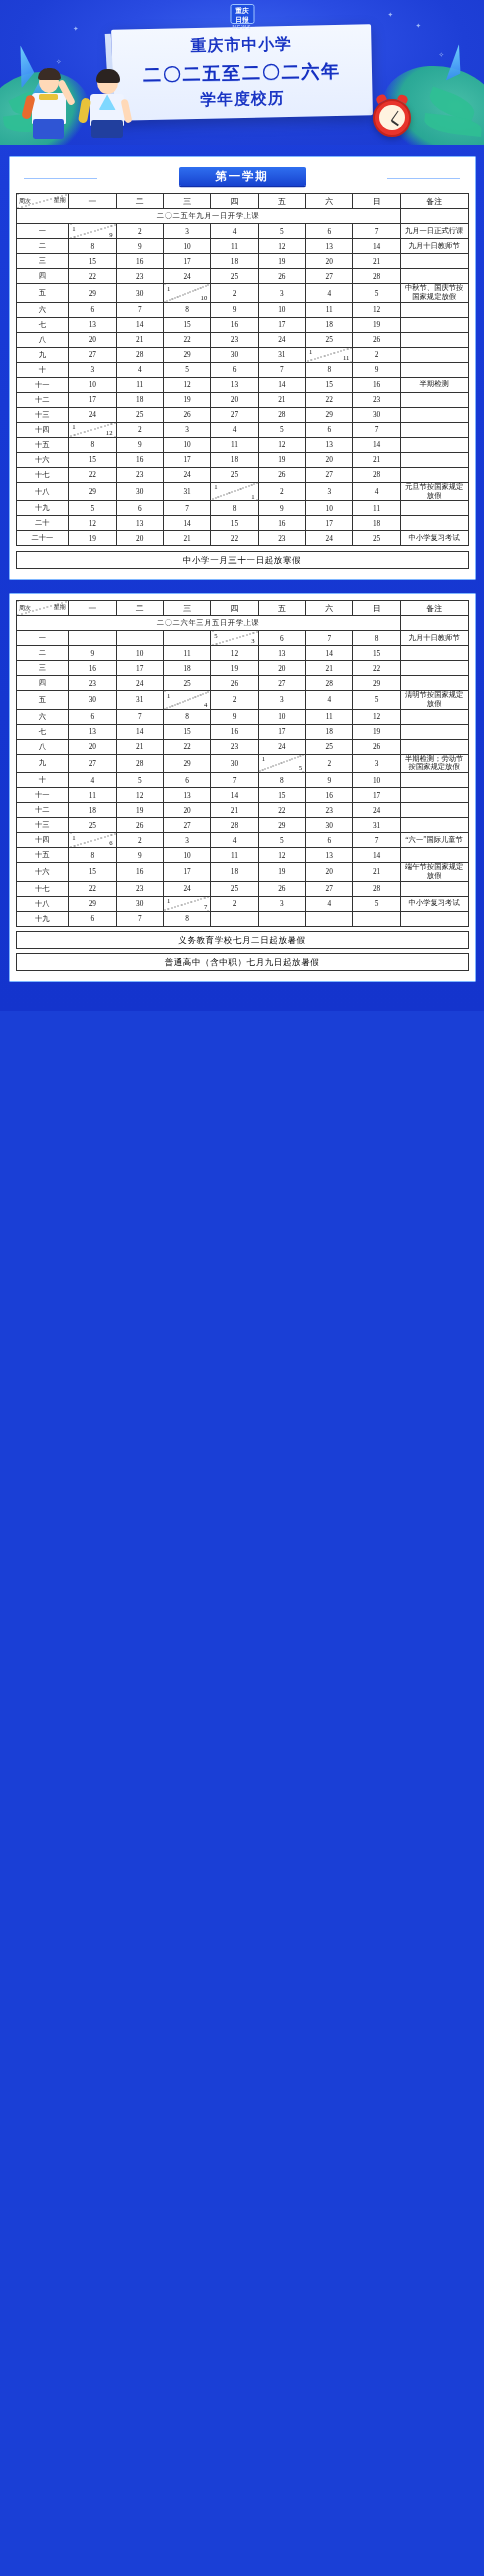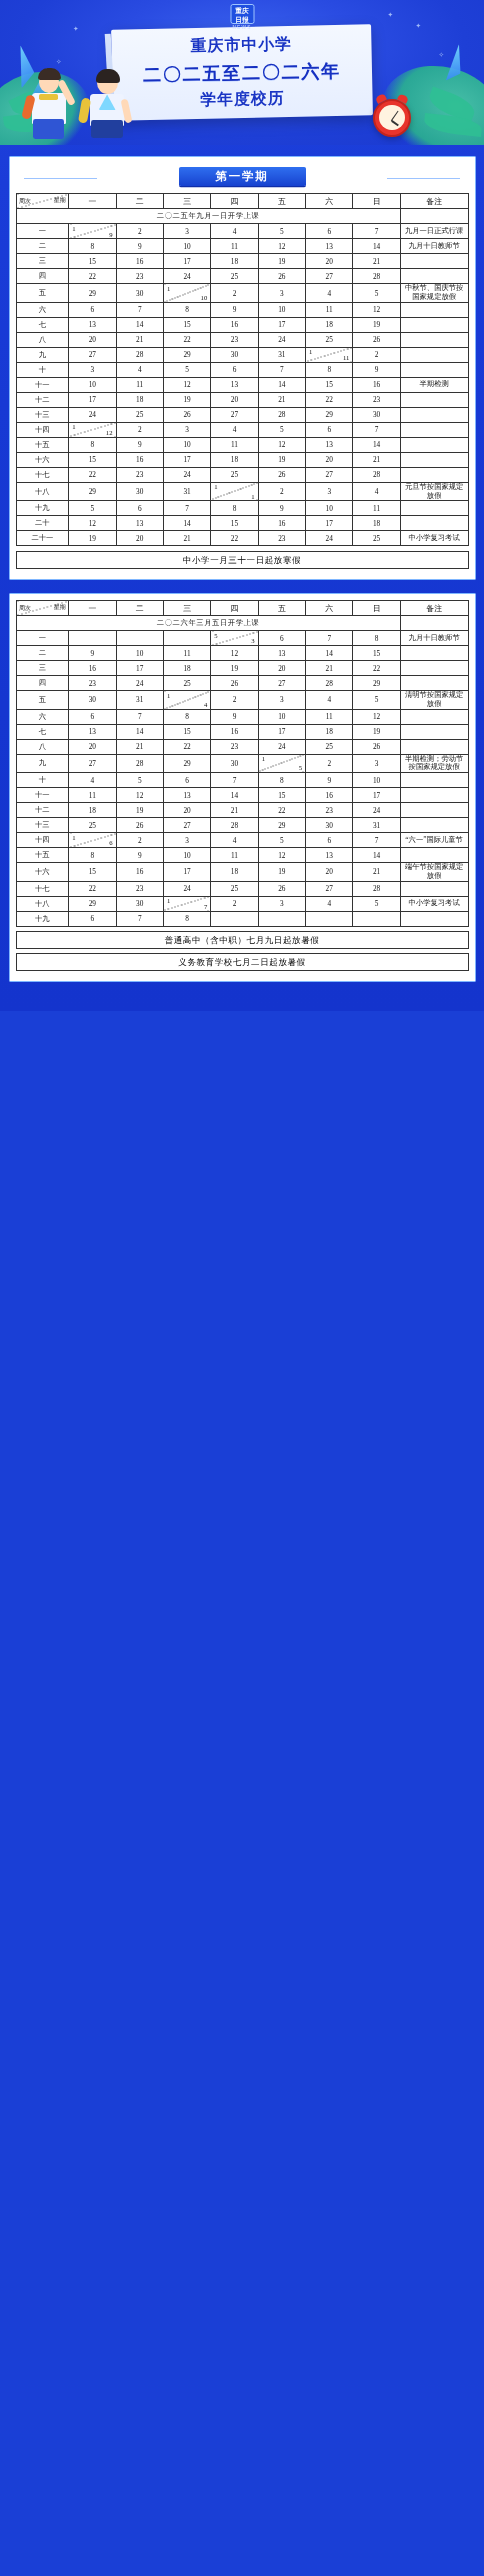--- a/index.html
+++ b/index.html
@@ -799,19 +799,19 @@
             <td>7</td>
             <td>8</td>
             <td></td>
             <td></td>
             <td></td>
             <td></td>
             <td class="notecell"></td>
           </tr>
         </tbody>
     </table>
+    <div class="footer-note">义务教育学校七月二日起放暑假</div>
     <div class="footer-note">普通高中（含中职）七月九日起放暑假</div>
-    <div class="footer-note">义务教育学校七月二日起放暑假</div>
   </div>
 
   <div class="bottom-space"></div>
 </div>
 
 
 </body></html>

